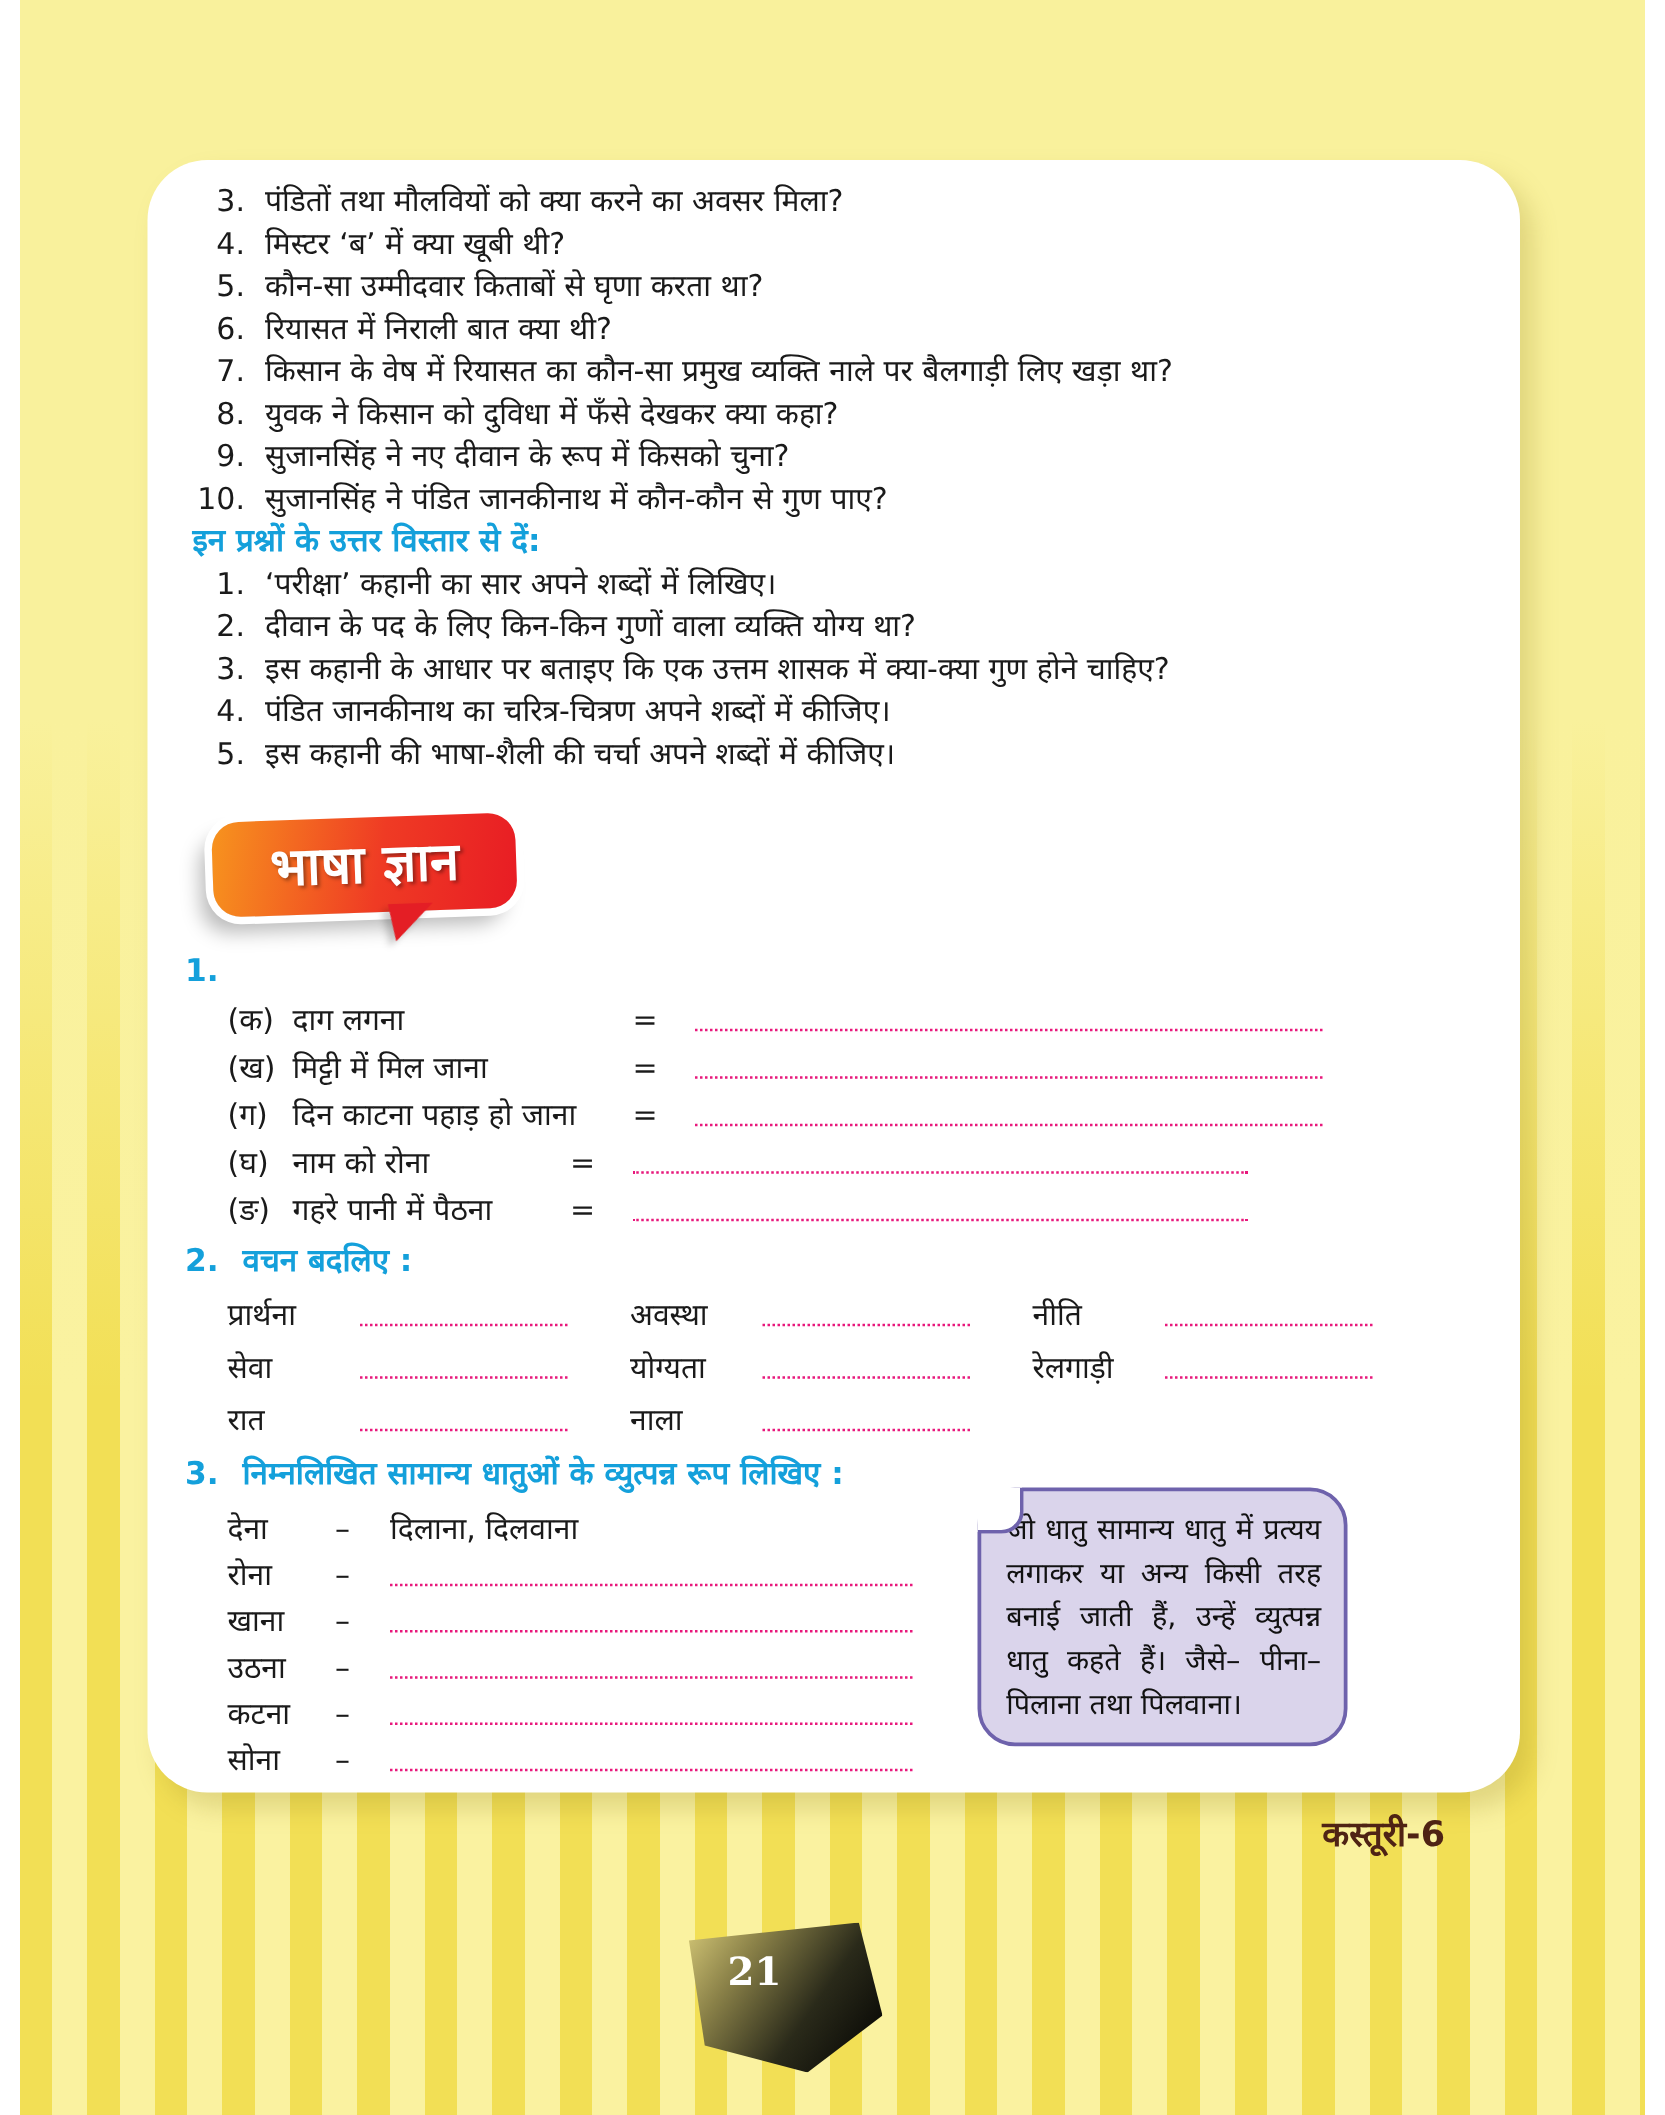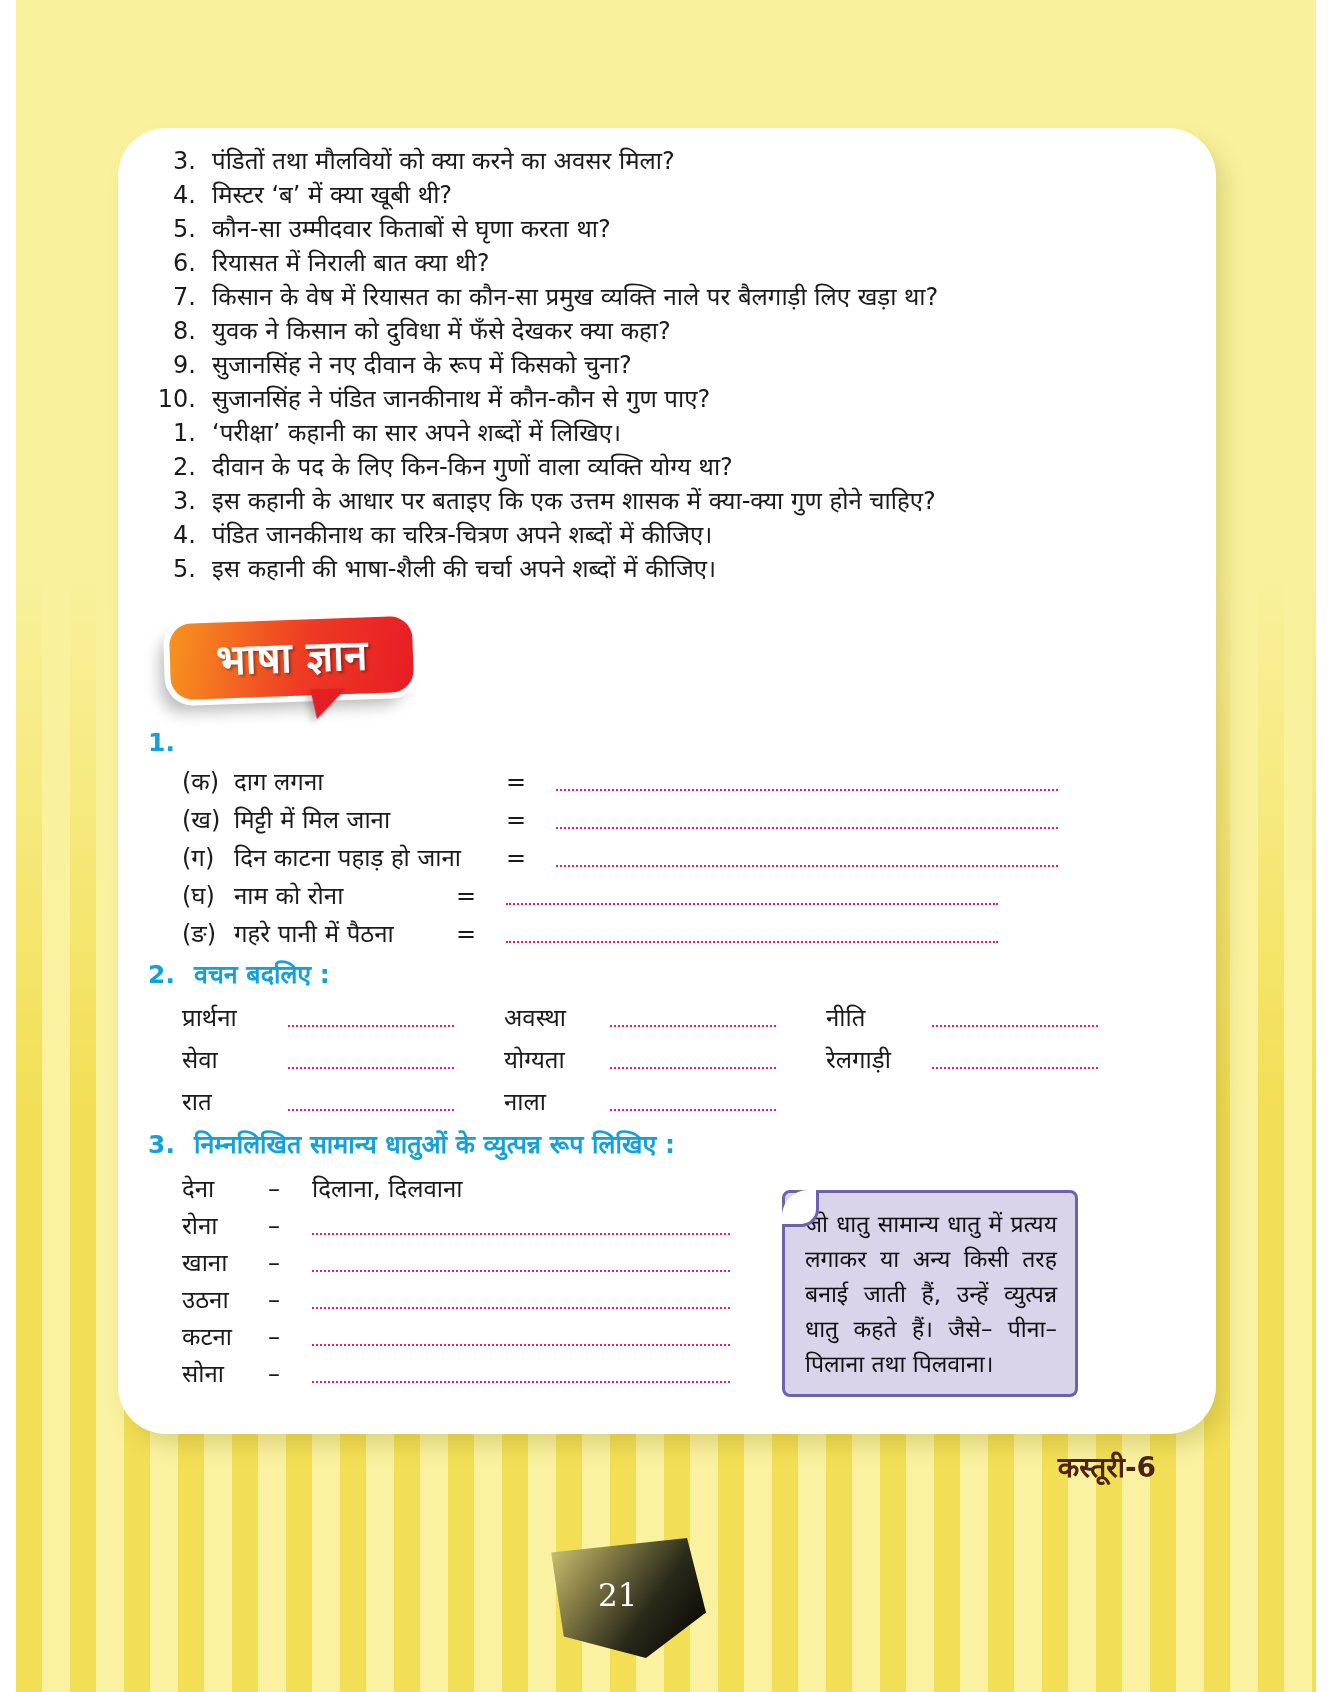--- a/index.html
+++ b/index.html
@@ -78,45 +78,44 @@
   
   .vrows{margin-top:6px;}
   .vrow{display:flex;align-items:flex-end;height:37px;padding-left:38px;font-size:24px;line-height:32px;}
   .vrow .vword{flex:none;width:86px;}
   .vrow .vdash{flex:none;width:44px;}
   .vrow .vanswer{flex:none;}
   .vrow .vline{flex:none;width:418px;border-bottom:2.5px dotted #e8187c;margin:0 0 7px 0;}
   
   .note{
     position:absolute;left:664px;top:1062px;width:296px;
-    background:#dad4eb;border:3px solid #6e62ac;border-radius:8px;
+    background:#dad4eb;border:3px solid #6e62ac;border-radius:30px;
     padding:14px 18px 12px 20px;box-sizing:border-box;
     font-size:23px;line-height:35px;text-align:justify;color:#111;
   }
   .note::before{
     content:'';position:absolute;top:-3px;left:-3px;width:34px;height:34px;
     background:#ffffff;
     border-right:3px solid #6e62ac;border-bottom:3px solid #6e62ac;
     border-bottom-right-radius:18px;border-top-left-radius:26px;
   }
   
   .brand{
     position:absolute;top:1447px;right:176px;
     font-size:28px;font-weight:bold;color:#4f2314;
   }
   .gem{
     position:absolute;left:548px;top:1538px;width:158px;height:120px;
     background:linear-gradient(125deg,#d8cb79 0%,#8a8148 28%,#2a2a1a 62%,#000 100%);
     clip-path:polygon(2% 12%,88% 0%,100% 62%,62% 100%,10% 82%);
   }
   .gem .pageno{
-    position:absolute;left:50px;top:22px;
-    color:#fff;font-weight:normal;font-size:31px;
+    position:absolute;left:34px;top:22px;
+    color:#fff;font-weight:bold;font-size:31px;
     font-family:"DejaVu Serif","Liberation Serif",serif;
-    margin-top:17px;
   }
 </style>
 </head>
 <body>
 
 <div class="bg"></div>
 
 <div class="card">
 
   
@@ -149,20 +148,21 @@
       <span class="num">9.</span>
       <span class="qtext">सुजानसिंह ने नए दीवान के रूप में किसको चुना?</span>
     </div>
     <div class="qrow">
       <span class="num">10.</span>
       <span class="qtext">सुजानसिंह ने पंडित जानकीनाथ में कौन-कौन से गुण पाए?</span>
     </div>
   </div>
 
   
+  <div class="blue-head">इन प्रश्नों के उत्तर विस्तार से दें:</div>
   <div>
     <div class="qrow">
       <span class="num">1.</span>
       <span class="qtext">‘परीक्षा’ कहानी का सार अपने शब्दों में लिखिए।</span>
     </div>
     <div class="qrow">
       <span class="num">2.</span>
       <span class="qtext">दीवान के पद के लिए किन-किन गुणों वाला व्यक्ति योग्य था?</span>
     </div>
     <div class="qrow">

